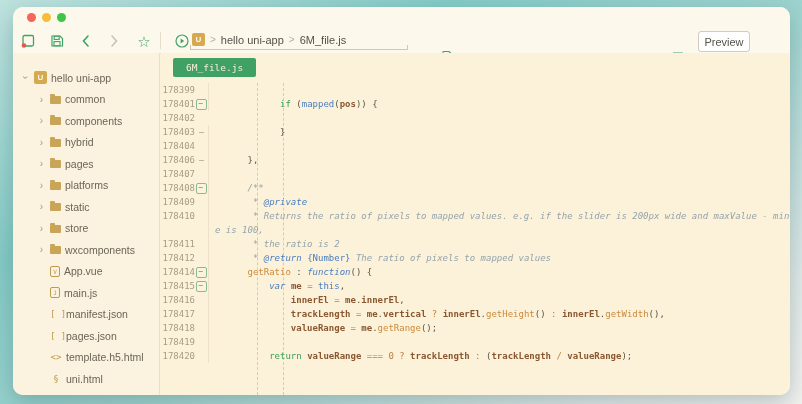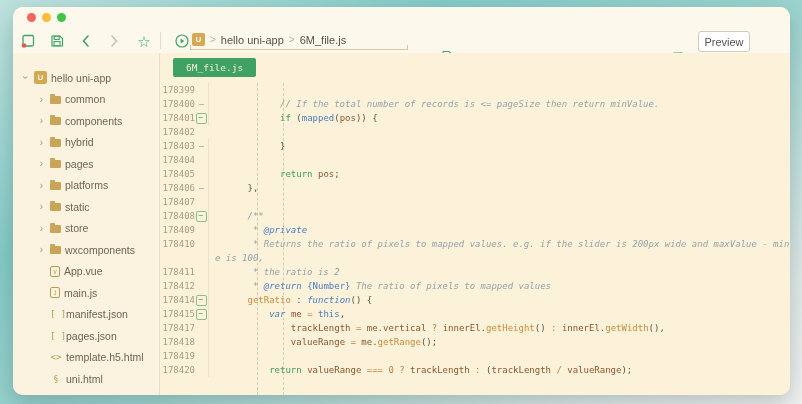--- a/index.html
+++ b/index.html
@@ -68,21 +68,21 @@
   .lmark.fold{cursor:pointer;}
   .fold-box{width:9px;height:9px;border:1px solid #8CBB92;border-radius:2px;background:#FBF3DC;
     color:#4E9B63;font-size:8px;line-height:7px;text-align:center;}
   .tick-dash{width:5px;height:1px;background:#C2B897;}
   .ctext{border-left:1px solid #EDE2C8;padding-left:6px;color:#5A564B;}
   .tk-p{color:#5A564B}
   .tk-c{color:#96A3AB;font-style:italic}
   .tk-k{color:#3E9B58}
   .tk-b{color:#4C7CC0}
   .tk-bi{color:#4C7CC0;font-style:italic}
-  .tk-v{color:#8A5730;font-weight:400}
+  .tk-v{color:#8A5730;font-weight:700}
   .tk-f{color:#CB8A3E;font-weight:400}
   .tk-o{color:#C08038}
   .tk-n{color:#C08038}
 </style>
 </head>
 <body>
 
 <div class="window">
 
   <div class="titlebar">
@@ -234,36 +234,35 @@
 
   <div class="editor">
     <div class="tabbar">
       <div class="tab">6M_file.js</div>
     </div>
     <div class="code">
       <div class="guide" style="left:96px"></div>
       <div class="guide" style="left:122px"></div>
       <div id="code-lines">
           <div class="crow"><span class="gut"><span class="lnum">178399</span><span class="lmark"></span></span><span class="ctext"></span></div>
-          <div class="crow"><span class="gut"><span class="lnum">178400</span><span class="lmark"><span class="tick-dash"></span></span></span><span class="ctext"><span class="tk-c">            // If the total number of records is &lt;= pageSize then return minValue.</span></span></div>
           <div class="crow"><span class="gut"><span class="lnum">178401</span><span class="lmark fold"><span class="fold-box">−</span></span></span><span class="ctext"><span class="tk-p">            </span><span class="tk-k">if</span><span class="tk-p"> (</span><span class="tk-b">mapped</span><span class="tk-p">(</span><span class="tk-v">pos</span><span class="tk-p">)) {</span></span></div>
           <div class="crow"><span class="gut"><span class="lnum">178402</span><span class="lmark"></span></span></div>
           <div class="crow"><span class="gut"><span class="lnum">178403</span><span class="lmark"><span class="tick-dash"></span></span></span><span class="ctext"><span class="tk-p">            }</span></span></div>
           <div class="crow"><span class="gut"><span class="lnum">178404</span><span class="lmark"></span></span><span class="ctext"></span></div>
-          <div class="crow"><span class="gut"><span class="lnum">178405</span><span class="lmark"></span></span><span class="ctext"><span class="tk-p">            </span><span class="tk-k">return</span><span class="tk-p"> </span><span class="tk-v">pos</span><span class="tk-p">;</span></span></div>
           <div class="crow"><span class="gut"><span class="lnum">178406</span><span class="lmark"><span class="tick-dash"></span></span></span><span class="ctext"><span class="tk-p">      },</span></span></div>
           <div class="crow"><span class="gut"><span class="lnum">178407</span><span class="lmark"></span></span><span class="ctext"></span></div>
           <div class="crow"><span class="gut"><span class="lnum">178408</span><span class="lmark fold"><span class="fold-box">−</span></span></span><span class="ctext"><span class="tk-c">      /**</span></span></div>
           <div class="crow"><span class="gut"><span class="lnum">178409</span><span class="lmark"></span></span><span class="ctext"><span class="tk-c">       * </span><span class="tk-bi">@private</span></span></div>
           <div class="crow"><span class="gut"><span class="lnum">178410</span><span class="lmark"></span></span><span class="ctext"><span class="tk-c">       * Returns the ratio of pixels to mapped values. e.g. if the slider is 200px wide and maxValue - minValu</span></span></div>
           <div class="crow"><span class="gut"><span class="lnum"></span><span class="lmark"></span></span><span class="ctext"><span class="tk-c">e is 100,</span></span></div>
           <div class="crow"><span class="gut"><span class="lnum">178411</span><span class="lmark"></span></span><span class="ctext"><span class="tk-c">       * the ratio is 2</span></span></div>
           <div class="crow"><span class="gut"><span class="lnum">178412</span><span class="lmark"></span></span><span class="ctext"><span class="tk-c">       * </span><span class="tk-bi">@return</span><span class="tk-c"> </span><span class="tk-b">{Number}</span><span class="tk-c"> The ratio of pixels to mapped values</span></span></div>
           <div class="crow"><span class="gut"><span class="lnum">178414</span><span class="lmark fold"><span class="fold-box">−</span></span></span><span class="ctext"><span class="tk-p">      </span><span class="tk-f">getRatio</span><span class="tk-p"> : </span><span class="tk-bi">function</span><span class="tk-p">() {</span></span></div>
           <div class="crow"><span class="gut"><span class="lnum">178415</span><span class="lmark fold"><span class="fold-box">−</span></span></span><span class="ctext"><span class="tk-p">          </span><span class="tk-bi">var</span><span class="tk-p"> </span><span class="tk-v">me</span><span class="tk-o"> = </span><span class="tk-b">this</span><span class="tk-p">,</span></span></div>
+          <div class="crow"><span class="gut"><span class="lnum">178416</span><span class="lmark"></span></span><span class="ctext"><span class="tk-p">              </span><span class="tk-v">innerEl</span><span class="tk-o"> = </span><span class="tk-v">me</span><span class="tk-p">.</span><span class="tk-v">innerEl</span><span class="tk-p">,</span></span></div>
           <div class="crow"><span class="gut"><span class="lnum">178417</span><span class="lmark"></span></span><span class="ctext"><span class="tk-p">              </span><span class="tk-v">trackLength</span><span class="tk-o"> = </span><span class="tk-v">me</span><span class="tk-p">.</span><span class="tk-v">vertical</span><span class="tk-o"> ? </span><span class="tk-v">innerEl</span><span class="tk-p">.</span><span class="tk-f">getHeight</span><span class="tk-p">()</span><span class="tk-o"> : </span><span class="tk-v">innerEl</span><span class="tk-p">.</span><span class="tk-f">getWidth</span><span class="tk-p">(),</span></span></div>
           <div class="crow"><span class="gut"><span class="lnum">178418</span><span class="lmark"></span></span><span class="ctext"><span class="tk-p">              </span><span class="tk-v">valueRange</span><span class="tk-o"> = </span><span class="tk-v">me</span><span class="tk-p">.</span><span class="tk-f">getRange</span><span class="tk-p">();</span></span></div>
           <div class="crow"><span class="gut"><span class="lnum">178419</span><span class="lmark"></span></span><span class="ctext"></span></div>
           <div class="crow"><span class="gut"><span class="lnum">178420</span><span class="lmark"></span></span><span class="ctext"><span class="tk-p">          </span><span class="tk-k">return</span><span class="tk-p"> </span><span class="tk-v">valueRange</span><span class="tk-o"> === </span><span class="tk-n">0</span><span class="tk-o"> ? </span><span class="tk-v">trackLength</span><span class="tk-o"> : </span><span class="tk-p">(</span><span class="tk-v">trackLength</span><span class="tk-o"> / </span><span class="tk-v">valueRange</span><span class="tk-p">);</span></span></div>
         </div>
     </div>
   </div>
 
 </div>
 

